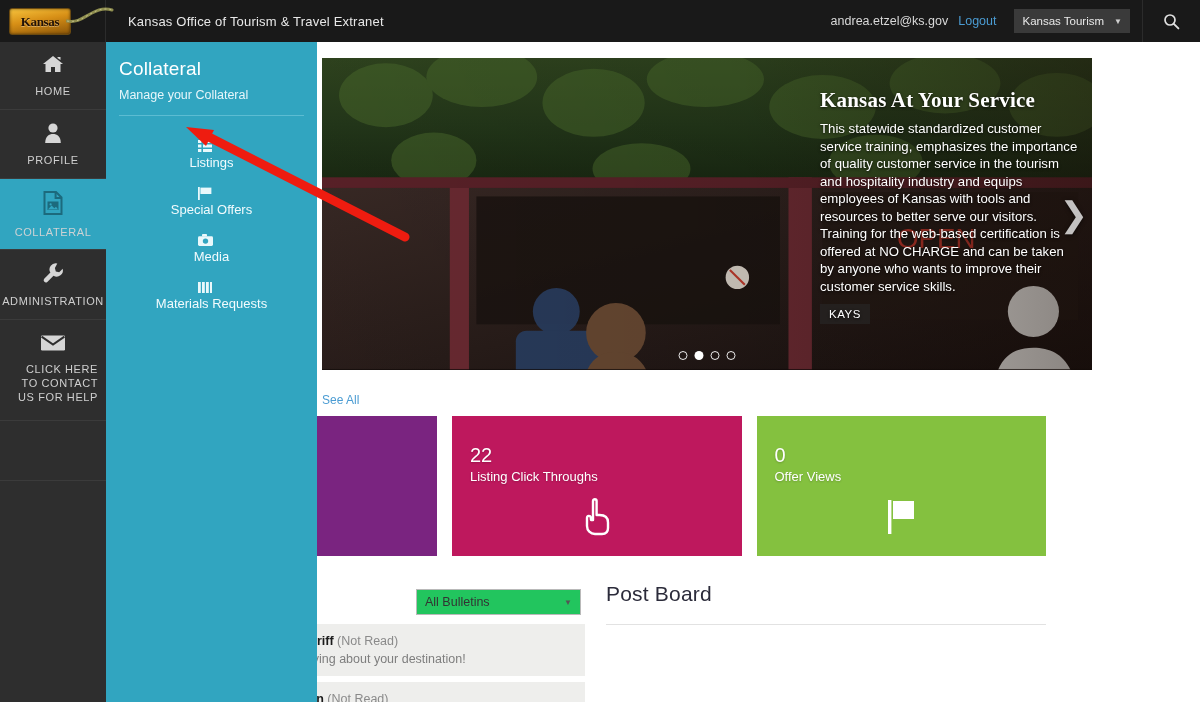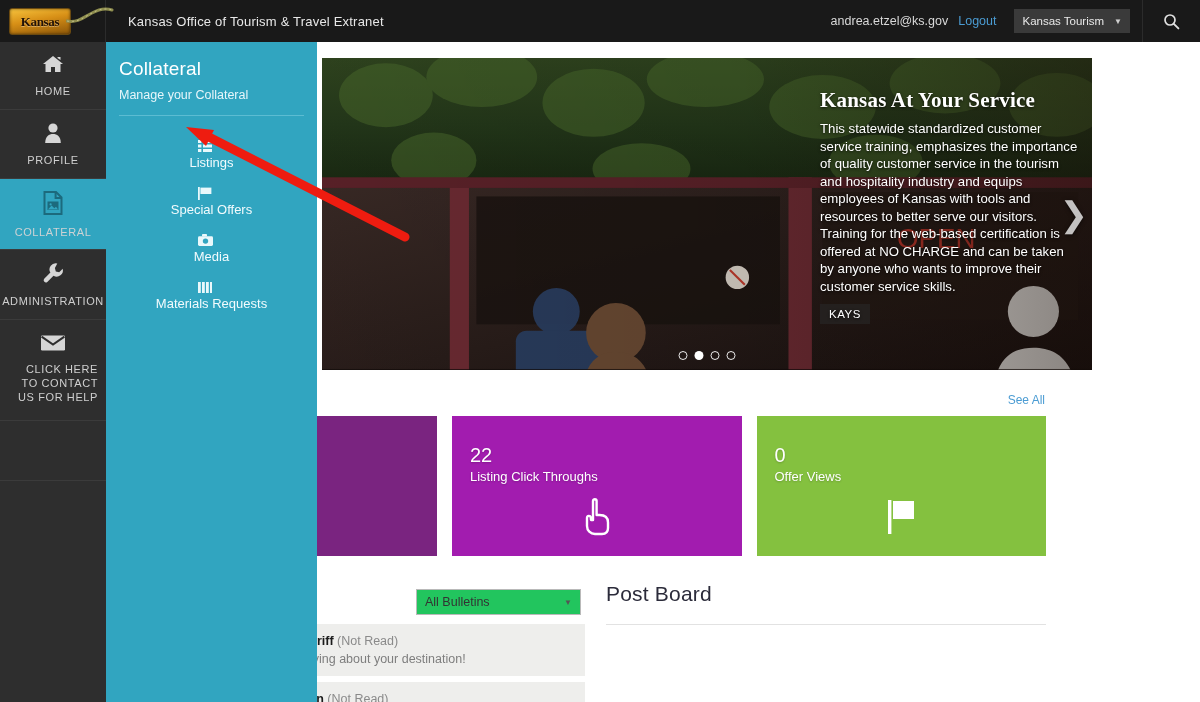--- a/index.html
+++ b/index.html
@@ -148,21 +148,21 @@
   }
   .dot {
     width: 9px; height: 9px; border-radius: 50%;
     border: 1.5px solid rgba(255,255,255,.9); background: transparent;
     cursor: pointer;
   }
   .dot.on { background: #ffffff; }
 
   .see-all-row {
     position: absolute; left: 216px; top: 348px; width: 723px;
-    text-align: right;
+    text-align: left;
   }
   .see-all {
     color: #4b9cd3; font-size: 12px; text-decoration: none; cursor: pointer;
   }
 
   .tiles {
     position: absolute; left: 120px; top: 374px; width: 820px; height: 140px;
     display: flex; gap: 15px;
   }
   .tile {
@@ -381,21 +381,21 @@
       </div>
     </div>
 
     <div class="see-all-row">
       <a class="see-all">See All</a>
     </div>
 
     <div class="tiles">
       <div class="tile narrow" style="background:#7a2480"></div>
 
-      <div class="tile" style="background:#a21caf">
+      <div class="tile" style="background:#be185d">
         <span class="tnum">22</span>
         <span class="tlabel">Listing Click Throughs</span>
         <span class="ticon">
           <svg width="34" height="40" viewBox="0 0 34 40">
             <path d="M13 5 C13 2.6 16.6 2.6 16.6 5 L16.6 19 L19.5 19 C24.5 19 28 21.5 28 26.5 L28 32
                      C28 36 25.5 38 22 38 L15 38 C10.5 38 7 34.5 7 30 L7 22 C7 19.5 10.5 19 10.8 21.6
                      L11 24 L13 24 Z" fill="none" stroke="#ffffff" stroke-width="2.4" stroke-linejoin="round"></path>
           </svg>
         </span>
       </div>

